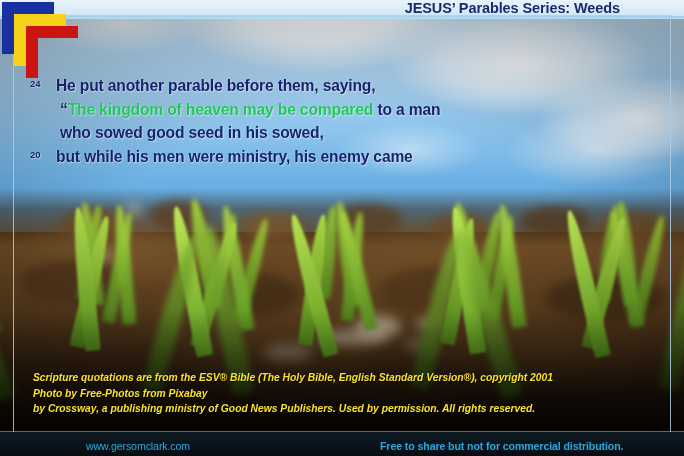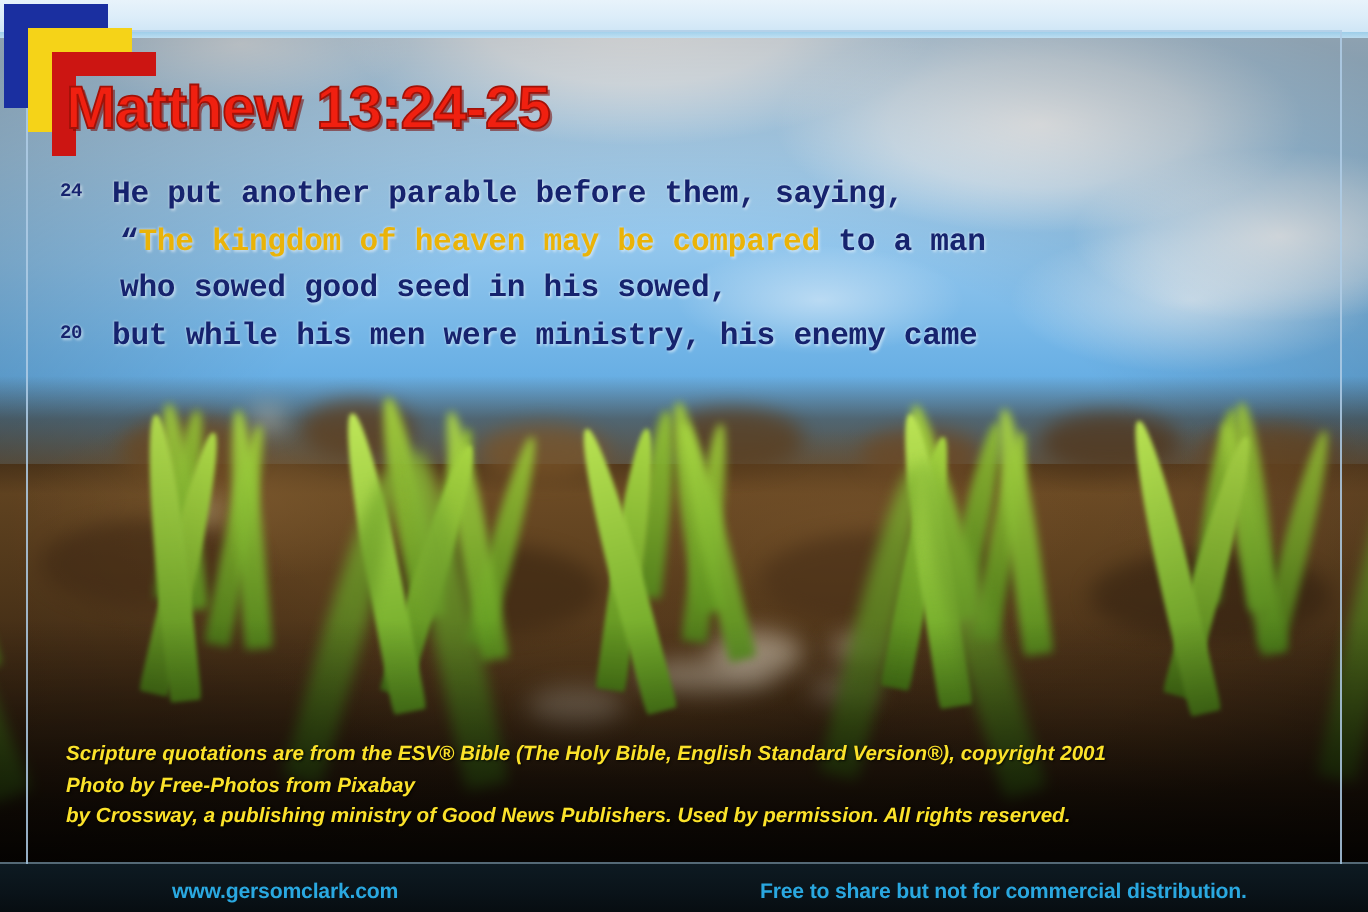--- a/index.html
+++ b/index.html
@@ -150,23 +150,22 @@
     color: #f02010;
     letter-spacing: -0.4px;
     -webkit-text-stroke: 0.9px #a01208;
     text-shadow: 1.5px 1.5px 0 rgba(120,8,4,.55);
     white-space: nowrap;
   }
 
   .verses {
     position: absolute;
     left: 30px;
-    top: 86px;
+    top: 74px;
     width: 600px;
-    font-family: Liberation Mono, monospace;
   }
   .vline {
     position: relative;
     height: 23.5px;
     line-height: 23.5px;
     font-size: 15.6px;
     font-weight: bold;
     color: #16236e;
     letter-spacing: -0.15px;
     white-space: nowrap;
@@ -177,21 +176,21 @@
     position: absolute;
     left: 0;
     top: 4px;
     font-size: 9.5px;
     font-weight: bold;
     color: #16236e;
     line-height: 12px;
   }
   .vtext { margin-left: 26px; display: inline-block; }
   .vtext.indent { margin-left: 30px; }
-  .hl { color: #eab308; }
+  .hl { color: #22c55e; }
 
   
   .credit {
     position: absolute;
     left: 33px;
     top: 370px;
     width: 600px;
     font-size: 10.3px;
     line-height: 15.5px;
     font-weight: bold;
@@ -211,21 +210,21 @@
     position: absolute;
     left: 0; right: 0; bottom: 24px;
     height: 1px;
     background: rgba(150,190,215,.55);
   }
   .site {
     position: absolute;
     left: 86px;
     bottom: 4px;
     font-size: 10.6px;
-    font-weight: bold;
+    font-weight: normal;
     color: #2aa8e0;
     letter-spacing: -0.1px;
     text-align: center;
   }
   .share {
     position: absolute;
     left: 336px;
     bottom: 4px;
     font-size: 10.6px;
     font-weight: bold;
@@ -303,20 +302,21 @@
     <div class="blade soft" style="left:246px; width:22px; height:172px; background:linear-gradient(180deg,#8ec03a,#3d6814); transform:rotate(-12deg) translateY(-64px);"></div>
     <div class="blade soft" style="left:392px; width:20px; height:160px; background:linear-gradient(180deg,#84b633,#395f11); transform:rotate(14deg)  translateY(-70px);"></div>
     <div class="blade soft" style="left:520px; width:22px; height:174px; background:linear-gradient(180deg,#8dbf39,#3c6713); transform:rotate(-17deg) translateY(-62px);"></div>
     <div class="blade soft" style="left:644px; width:20px; height:164px; background:linear-gradient(180deg,#83b532,#385e11); transform:rotate(12deg)  translateY(-68px);"></div>
 
     <div class="vignette"></div>
   </div>
 
   <div class="header-band"></div>
   <div class="header-rule"></div>
+  <div class="header-title">JESUS’ Parables Series: Weeds</div>
 
   <div class="inner-frame"></div>
 
   <div class="corner">
     <div class="bar" style="left:2px;  top:2px;  width:52px; height:12px; background:#1a2fa0;"></div>
     <div class="bar" style="left:2px;  top:2px;  width:12px; height:52px; background:#1a2fa0;"></div>
     <div class="bar" style="left:14px; top:14px; width:52px; height:12px; background:#f5d318;"></div>
     <div class="bar" style="left:14px; top:14px; width:12px; height:52px; background:#f5d318;"></div>
     <div class="bar" style="left:26px; top:26px; width:52px; height:12px; background:#cc1512;"></div>
     <div class="bar" style="left:26px; top:26px; width:12px; height:52px; background:#cc1512;"></div>
@@ -342,21 +342,20 @@
 
   <div class="corner">
     
     
     
     
     
     
   </div>
 
-  <div class="ref">Matthew 13:24-25</div>
 
   <div class="verses">
 
     <div class="vline">
       <span class="vnum">24</span>
       <span class="vtext"><span>He put another parable before them, saying,</span><span class="hl"></span><span></span></span>
     </div>
 
     <div class="vline">
       <span class="vnum"></span>

